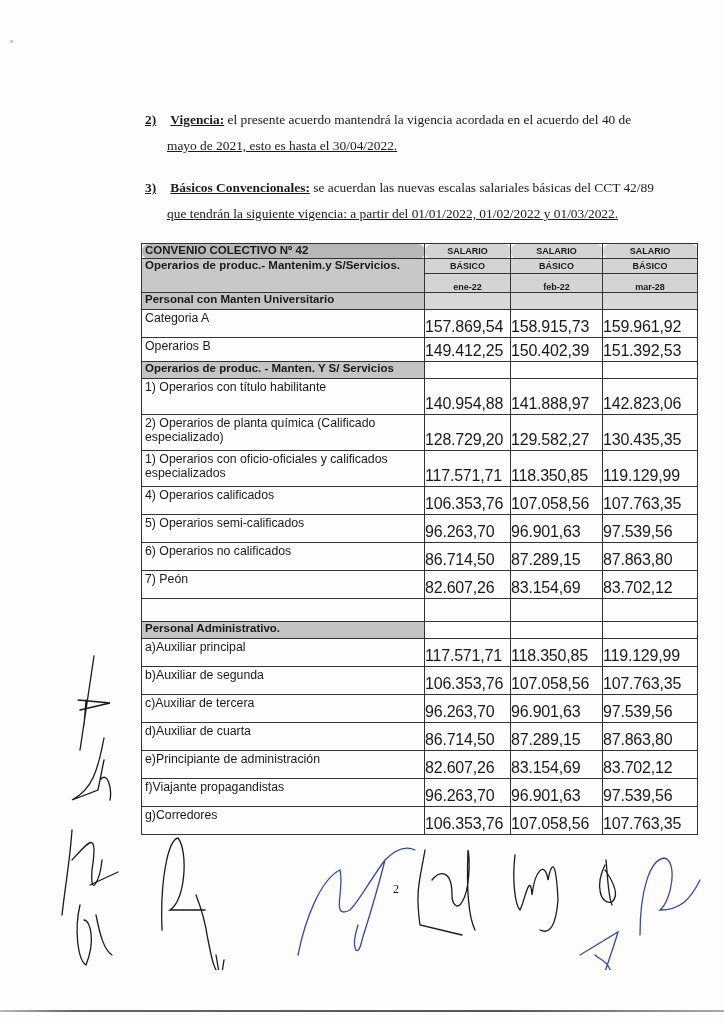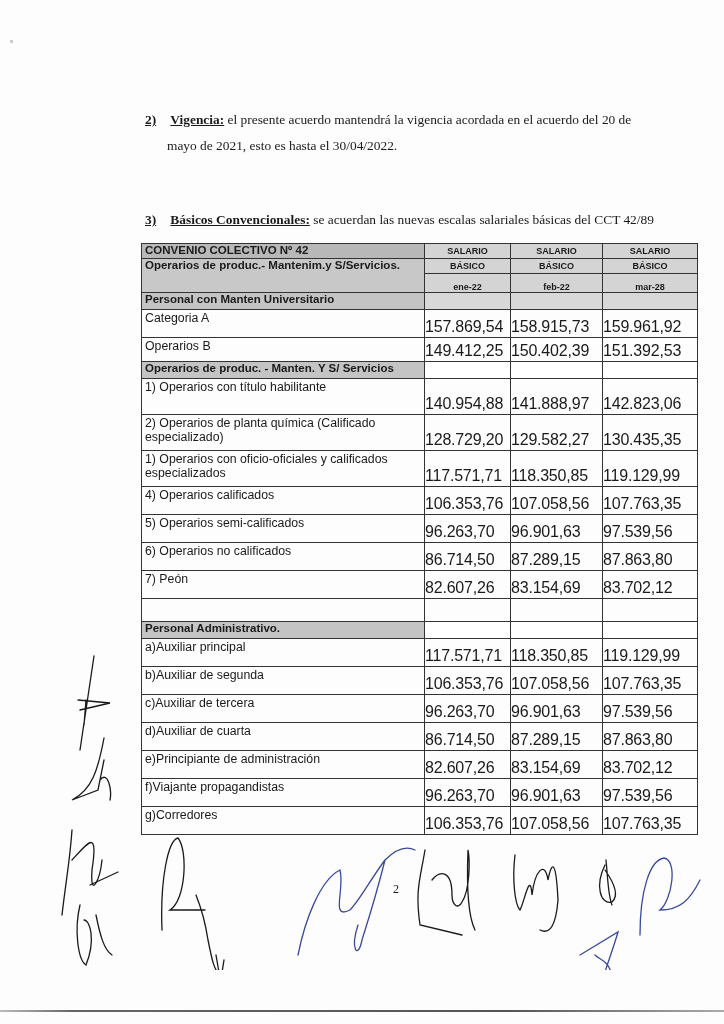--- a/index.html
+++ b/index.html
@@ -9,23 +9,23 @@
     font-family: "Liberation Serif", serif;
     color: #1a1a1a;
   }
   .para {
     position: absolute; left: 145px; width: 530px;
     font-size: 13.4px; line-height: 26px;
     font-family: "Liberation Serif", serif;
   }
   .para .num, .para .kw { font-weight: bold; text-decoration: underline; }
   .para .num { display: inline-block; width: 22px; }
-  .para .cont { padding-left: 22px; }
+  .para .cont { padding-left: 22px; text-decoration: underline; }
   #p2 { top: 107px; }
-  #p3 { top: 175px; margin-top: 32px; }
+  #p3 { top: 175px; }
 
   table.salary {
     position: absolute; left: 141px; top: 243px;
     border-collapse: collapse;
     font-family: "Liberation Sans", sans-serif;
     table-layout: fixed;
     width: 556px;
   }
   table.salary td {
     border: 1px solid #333;
@@ -35,21 +35,21 @@
   }
   col.c0 { width: 283px; }
   col.c1 { width: 86px; }
   col.c2 { width: 92px; }
   col.c3 { width: 95px; }
 
   .hdr td { background: #d4d4d4; }
   .hdr td.left { background: #c8c8c8; font-weight: bold; font-size: 11.5px; }
   .hdr td.mid { text-align: center; font-weight: bold; font-size: 9px; vertical-align: middle; }
   .hdr.top td.left { background: #b8b8b8; }
-  .hdr.top td { height: 14px; }
+  .hdr.top td { height: 14px; border-radius: 7px; }
   .hdr.r2 td { height: 14px; }
   .hdr.r3 td { height: 18px; vertical-align: bottom; }
   .sect td.left { background: #c4c4c4; font-weight: bold; font-size: 11.5px; height: 16px; }
   .sect td.val { background: #ffffff; }
   .sect.shaded td.val { background: #d8d8d8; }
 
   tr.row td { height: 26px; }
   tr.row.tall td { height: 34px; }
   tr.row td.label { font-size: 12.3px; line-height: 14px; padding-top: 1px; }
   tr.row td.val {
@@ -71,30 +71,31 @@
   .margin-mark { position: absolute; left: 10px; top: 40px; width: 3px; height: 3px; background: #ccc; }
 </style>
 </head>
 <body>
 
 <div class="margin-mark"></div>
 
 <div class="para" id="p2">
   <div>
     <span class="num">2)</span>
-    <span class="kw">Vigencia:</span><span> el presente acuerdo mantendrá la vigencia acordada en el acuerdo del 20 de</span>
+    <span class="kw">Vigencia:</span><span> el presente acuerdo mantendrá la vigencia acordada en el acuerdo del 40 de</span>
   </div>
   <div class="cont">mayo de 2021, esto es hasta el 30/04/2022.</div>
 </div>
 
 <div class="para" id="p3">
   <div>
     <span class="num">3)</span>
     <span class="kw">Básicos Convencionales:</span><span> se acuerdan las nuevas escalas salariales básicas del CCT 42/89</span>
   </div>
+  <div class="cont">que tendrán la siguiente vigencia: a partir del 01/01/2022, 01/02/2022 y 01/03/2022.</div>
 </div>
 
 <table class="salary">
   <colgroup>
       <col class="c0">
       <col class="c1">
       <col class="c2">
       <col class="c3">
     </colgroup>
   <tbody>

